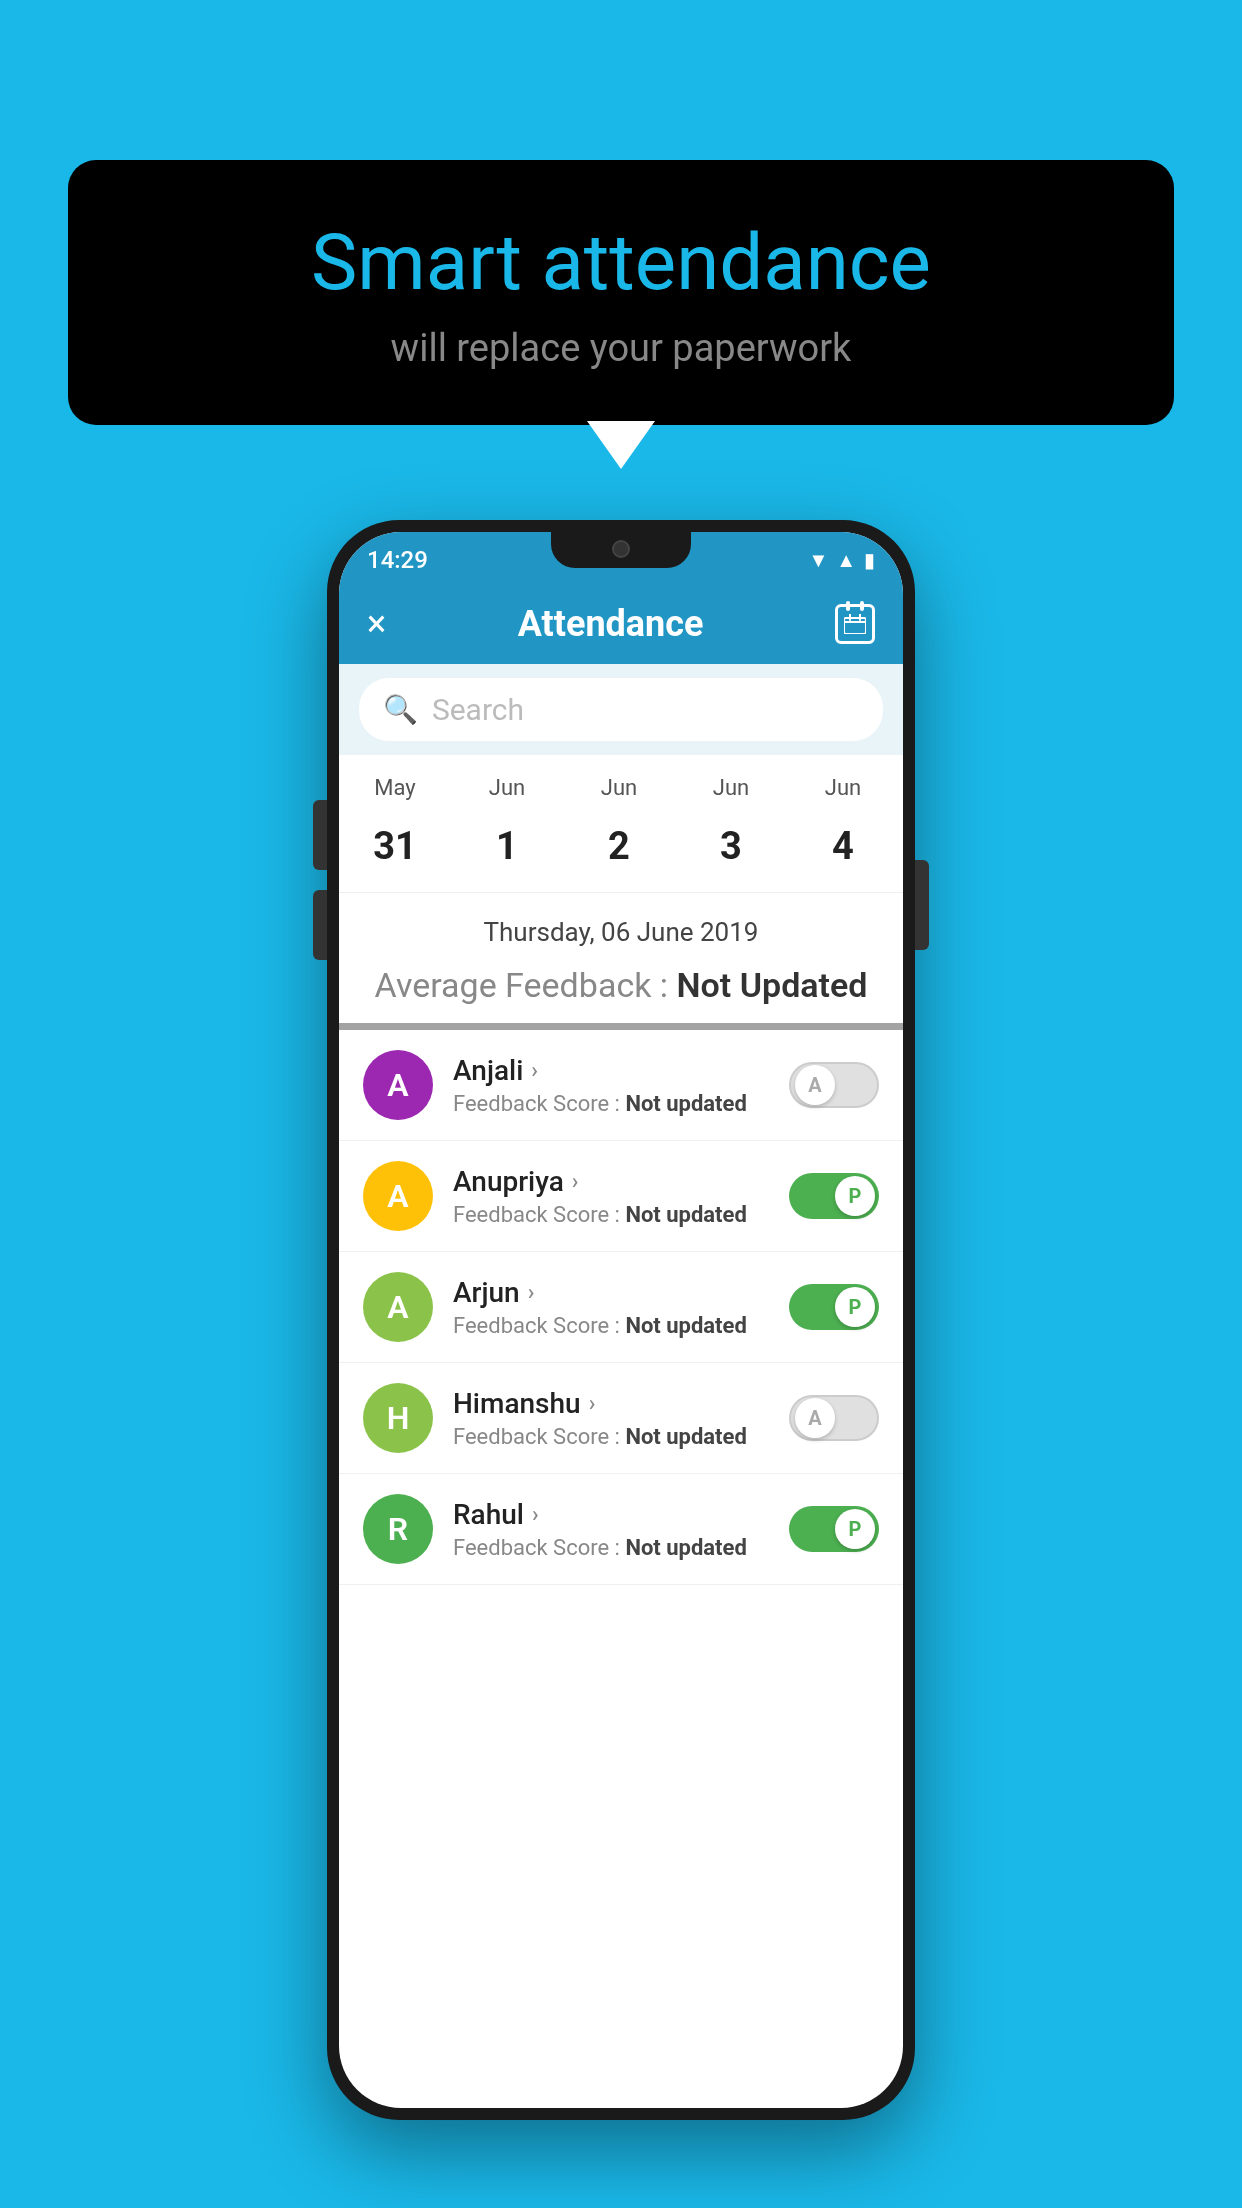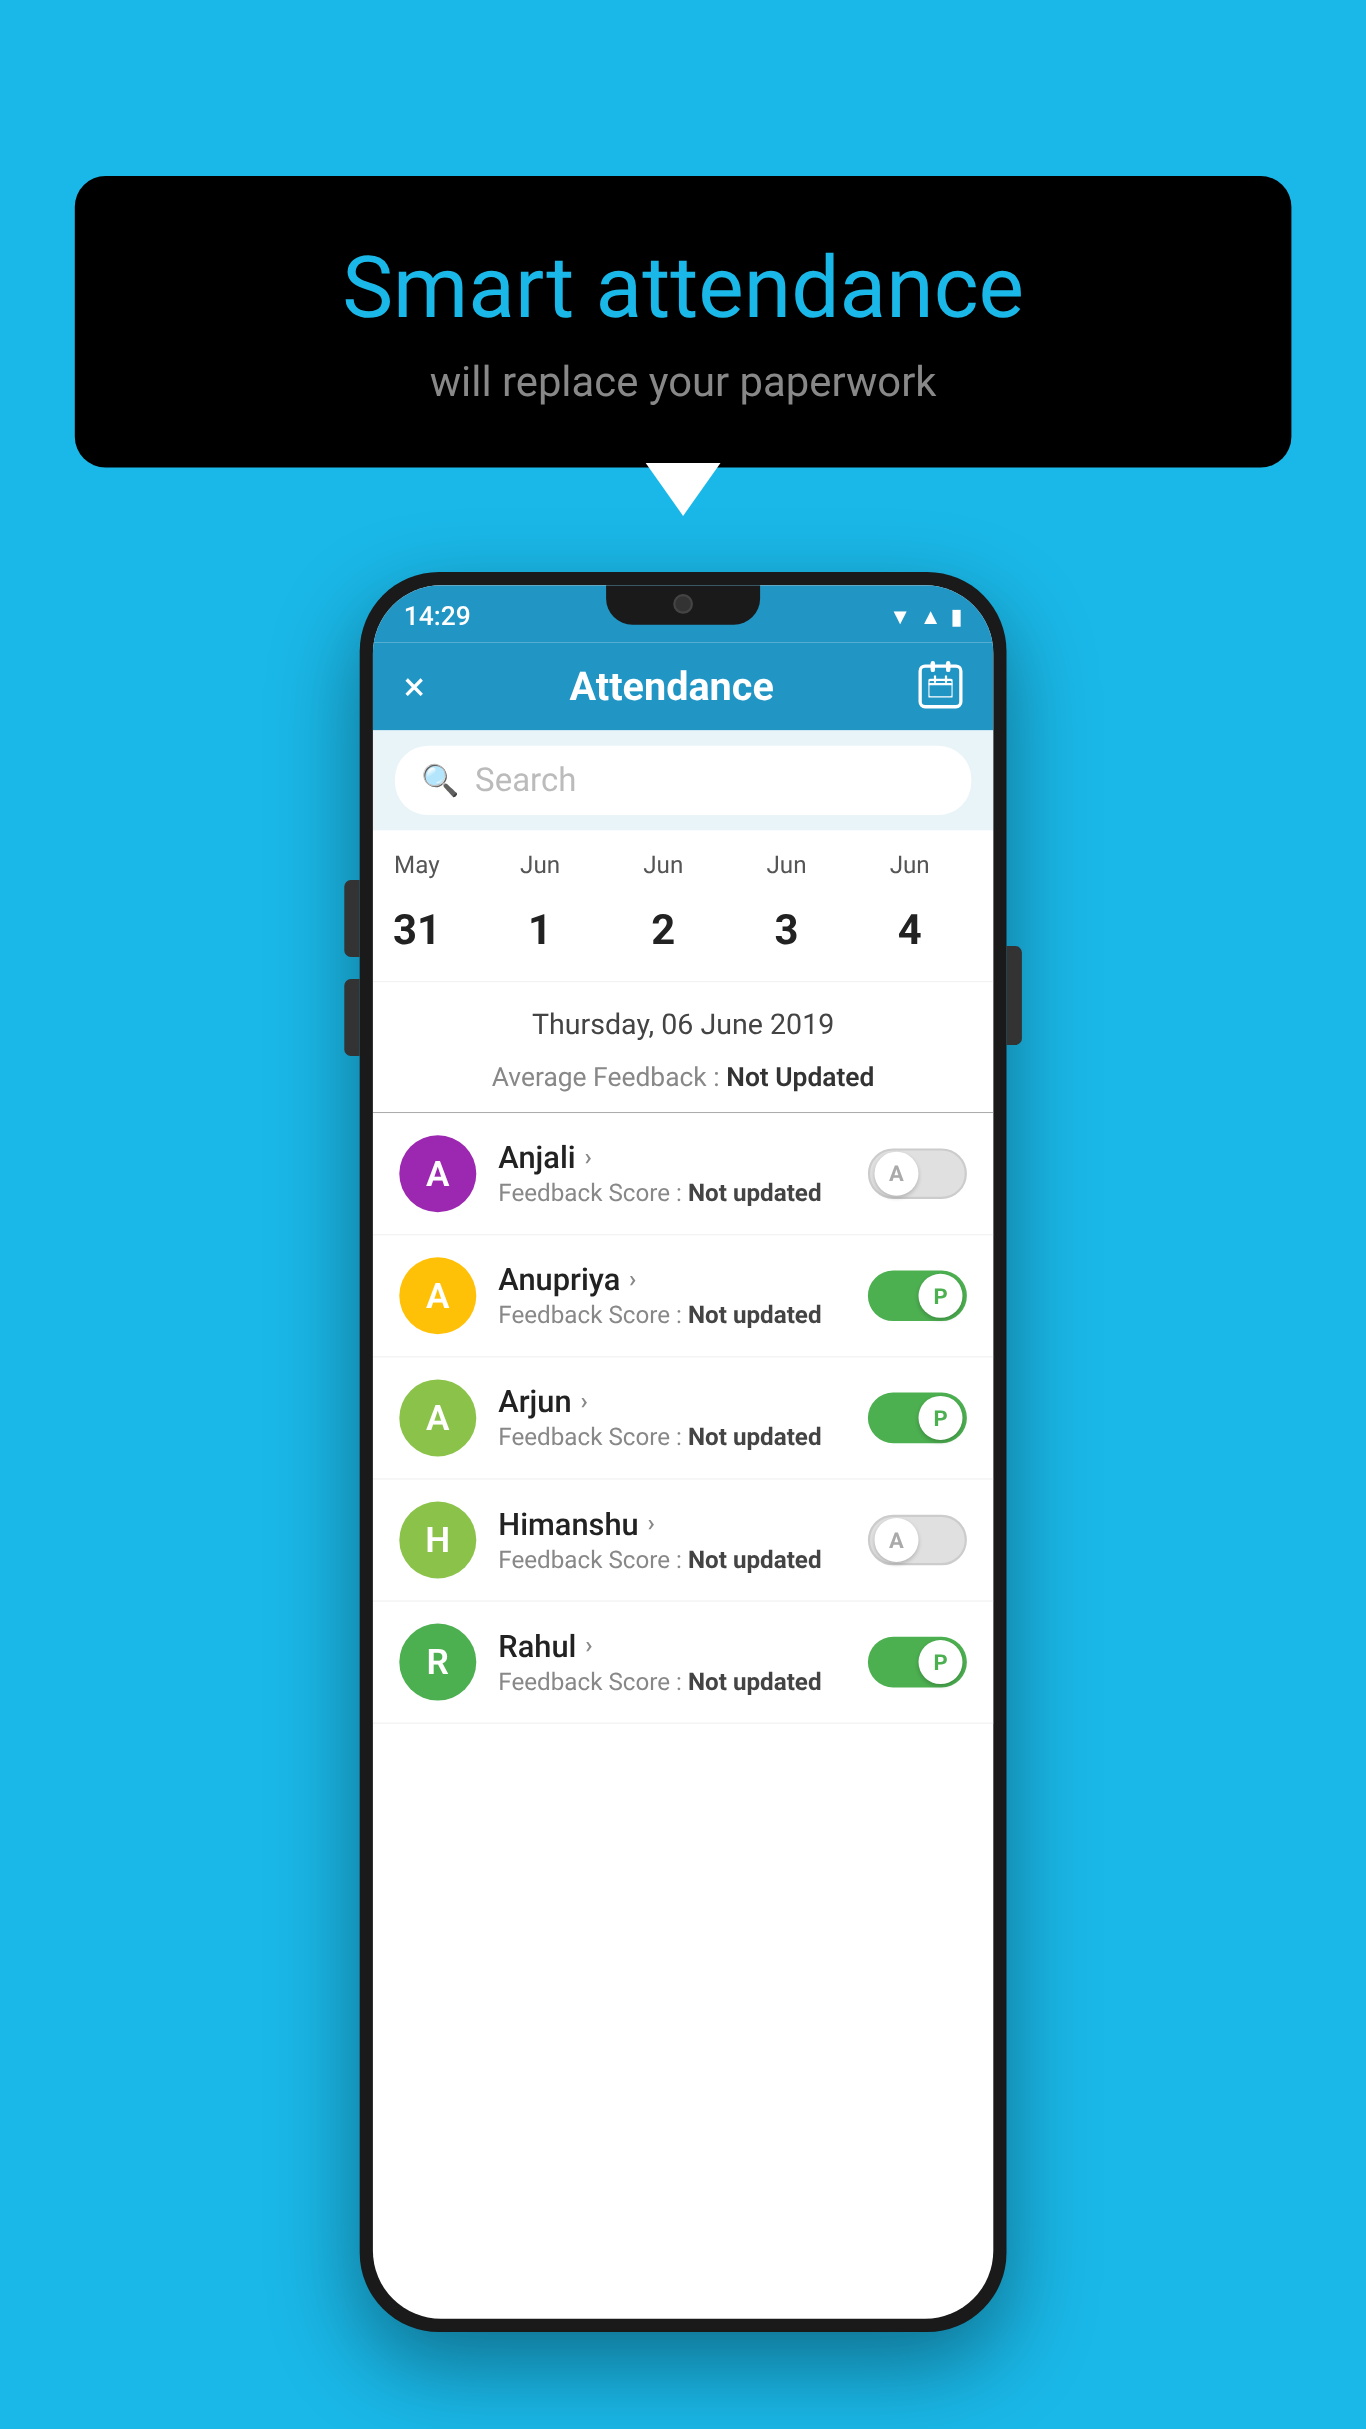--- a/index.html
+++ b/index.html
@@ -208,21 +208,21 @@
     }
 
     .search-text {
       color: #bbb;
       font-size: 30px;
     }
 
     
     .calendar-strip {
       background: white;
-      padding: 20px 4px 10px;
+      padding: 20px 20px 10px;
       display: flex;
       justify-content: flex-start;
       align-items: center;
       border-bottom: 1px solid #eee;
       gap: 40px;
     }
 
     .cal-day {
       display: flex;
       flex-direction: column;
@@ -284,23 +284,23 @@
       font-size: 28px;
       background: white;
       cursor: pointer;
     }
 
     
     .avg-feedback {
       background: white;
       text-align: center;
       padding: 10px 0 18px;
-      font-size: 24px;
+      font-size: 34px;
       color: #888;
-      border-bottom: 1px solid #a3a3a3;
+      border-bottom: 7px solid #a3a3a3;
     }
 
     .avg-feedback strong {
       color: #333;
       font-weight: 600;
     }
 
     
     .student-list {
       background: white;

